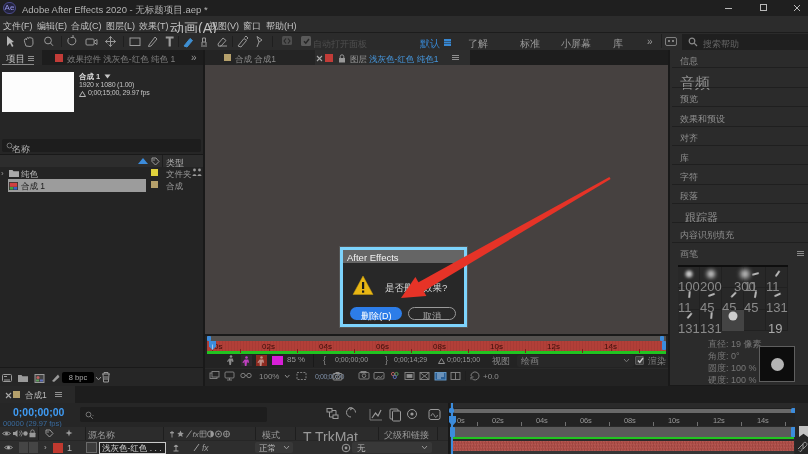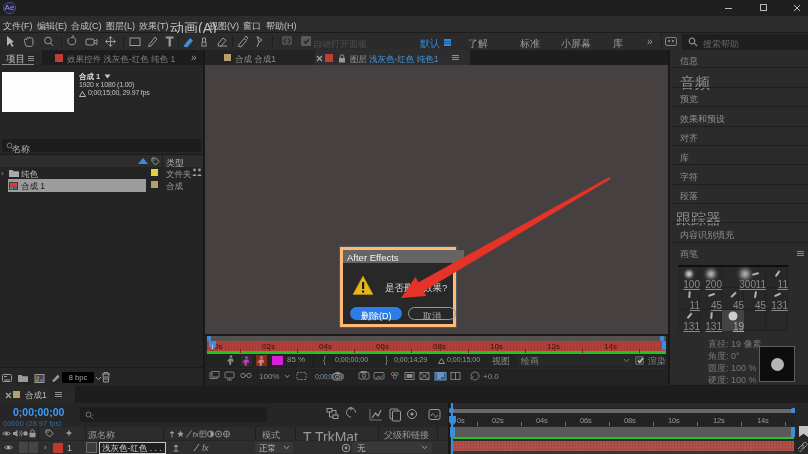--- a/index.html
+++ b/index.html
@@ -1,30 +1,31 @@
 <!DOCTYPE html>
 <html><head>
 <meta charset="utf-8">
 <style>
   html,body{margin:0;padding:0;background:#191919;}
   *{box-sizing:border-box;font-family:"Liberation Sans",sans-serif;}
   #app{position:relative;width:808px;height:454px;overflow:hidden;background:#191919;}
   .abs{position:absolute;}
   .txt{position:absolute;white-space:nowrap;}
   .bcell{position:absolute;width:22px;height:21.3px;}
-  .blab{position:absolute;left:0;top:11.5px;width:22px;text-align:right;font-size:10px;color:#8a8a8a;text-decoration:underline;}
+  .blab{position:absolute;left:0;top:11.5px;width:22px;text-align:left;font-size:13px;color:#8a8a8a;}
   .bdot{position:absolute;left:11px;top:6.5px;transform:translate(-50%,-50%);border-radius:50%;}
   .bslash{position:absolute;left:8px;top:5.5px;width:6.5px;height:1.6px;background:#b4b4b4;filter:blur(0.6px);border-radius:1px;}
 </style>
 </head>
 <body>
 <div id="app">
 
   <div class="abs" style="left:0;top:0;width:808px;height:16px;background:#1f1f1f;"></div>
   <div class="abs" style="left:3px;top:2px;width:13px;height:12px;background:#23233f;border:1px solid #4a4a8a;border-radius:6px;color:#9a9aea;font-size:8px;line-height:10px;text-align:center;">Ae</div>
+  <div class="txt" style="left:22px;top:3.5px;font-size:9.5px;color:#b4b4b4;">Adobe After Effects 2020 - 无标题项目.aep *</div>
   <div class="abs" style="left:725px;top:8px;width:7px;height:1px;background:#b9b9b9;"></div>
   <div class="abs" style="left:760px;top:4px;width:7px;height:7px;border:1px solid #b9b9b9;"></div>
   <svg class="abs" style="left:793px;top:4px;" width="8" height="8" viewBox="0 0 8 8">
       <path d="M1,1 L7,7 M7,1 L1,7" stroke="#b9b9b9" stroke-width="1"></path>
     </svg>
 
   <div class="abs" style="left:0;top:16px;width:808px;height:17px;background:#2c2c2c;border-bottom:1px solid #1c1c1c;"></div>
   <div class="txt" style="left:3px;top:19.5px;font-size:9px;color:#c3c3c3;">文件(F)</div>
   <div class="txt" style="left:37px;top:19.5px;font-size:9px;color:#c3c3c3;">编辑(E)</div>
   <div class="txt" style="left:71px;top:19.5px;font-size:9px;color:#c3c3c3;">合成(C)</div>
@@ -316,21 +317,21 @@
     <div class="txt" style="left:10px;top:63px;font-size:9px;color:#8f8f8f;">效果和预设</div>
     <div class="abs" style="left:2px;top:75.5px;width:136px;height:1px;background:#1f1f1f;"></div>
     <div class="txt" style="left:10px;top:82px;font-size:9px;color:#8f8f8f;">对齐</div>
     <div class="abs" style="left:2px;top:95px;width:136px;height:1px;background:#1f1f1f;"></div>
     <div class="txt" style="left:10px;top:102px;font-size:9px;color:#8f8f8f;">库</div>
     <div class="abs" style="left:2px;top:114px;width:136px;height:1px;background:#1f1f1f;"></div>
     <div class="txt" style="left:10px;top:121px;font-size:9px;color:#8f8f8f;">字符</div>
     <div class="abs" style="left:2px;top:133.5px;width:136px;height:1px;background:#1f1f1f;"></div>
     <div class="txt" style="left:10px;top:140px;font-size:9px;color:#8f8f8f;">段落</div>
     <div class="abs" style="left:2px;top:153px;width:136px;height:1px;background:#1f1f1f;"></div>
-    <div class="txt" style="left:6px;top:160px;font-size:15px;color:#8f8f8f;">跟踪器</div>
+    <div class="txt" style="left:15px;top:160px;font-size:11px;color:#8f8f8f;">跟踪器</div>
     <div class="abs" style="left:2px;top:172px;width:136px;height:1px;background:#1f1f1f;"></div>
     <div class="txt" style="left:10px;top:179px;font-size:9px;color:#8f8f8f;">内容识别填充</div>
     <div class="abs" style="left:2px;top:191.5px;width:136px;height:1px;background:#1f1f1f;"></div>
     <div class="txt" style="left:10px;top:198px;font-size:9px;color:#8f8f8f;">画笔</div>
     <div class="abs" style="left:127px;top:201px;width:7px;height:1px;background:#888;box-shadow:0 2px 0 #888,0 4px 0 #888;"></div>
 
     <div class="abs" style="left:8px;top:215px;width:110px;height:2px;background:#0e0e0e;"></div>
     <div id="brushgrid" class="abs" style="left:8px;top:217px;width:110px;height:64px;background:#282828;">
       <div class="abs" style="left:0;top:0;width:110px;height:64px;background-image:repeating-linear-gradient(90deg,transparent 0 21px,#212121 21px 22px),repeating-linear-gradient(180deg,transparent 0 20.3px,#212121 20.3px 21.3px);"></div>
       <div class="bcell" style="left:0;top:0;">
@@ -376,21 +377,21 @@
       <div class="bcell" style="left:0;top:42.6px;">
           <div class="bslash" style="transform:rotate(-50deg);"></div>
           <div class="blab">131</div>
         </div>
       <div class="bcell" style="left:22px;top:42.6px;">
           <div class="bslash" style="transform:rotate(-85deg);"></div>
           <div class="blab">131</div>
         </div>
       <div class="bcell" style="left:44px;top:42.6px;background:#444;">
           <div class="bdot" style="width:9px;height:9px;background:#cecece;"></div>
-          <div class="blab" style="color:#aaa;">19</div>
+          <div class="blab" style="color:#aaa;margin-left:46px;">19</div>
         </div>
     </div>
 
     <div class="txt" style="left:38px;top:288px;font-size:9px;color:#787878;">直径: 19 像素</div>
     <div class="txt" style="left:38px;top:300px;font-size:9px;color:#787878;">角度: 0°</div>
     <div class="txt" style="left:38px;top:312px;font-size:9px;color:#787878;">圆度: 100 %</div>
     <div class="txt" style="left:38px;top:324px;font-size:9px;color:#787878;">硬度: 100 %</div>
     <div class="abs" style="left:89px;top:296px;width:36px;height:36px;background:#0d0d0d;border:1px solid #5f5f5f;"></div>
     <div class="abs" style="left:101px;top:308px;width:13px;height:13px;border-radius:50%;background:#b4b4b4;"></div>
   </div>
@@ -545,21 +546,21 @@
         <path d="M1,0 L8,0 L8,6 L4.5,10 L1,6 Z" fill="#3c8cdc"></path>
       </svg>
 
     <div class="abs" style="left:795px;top:17px;width:13px;height:51px;background:#262626;"></div>
     <div class="abs" style="left:799px;top:40px;width:9px;height:11px;background:#c4c4c4;clip-path:polygon(0 0,100% 0,100% 100%,50% 70%,0 100%);"></div>
     <svg class="abs" style="left:797px;top:55px;" width="11" height="11" viewBox="0 0 11 11">
         <path d="M1,8 L6,3 M6,3 a2,2 0 1 1 3,2 l-3,3 z M2,9.5 a1.5,1.5 0 1 0 2,-2" stroke="#9a9a9a" fill="none" stroke-width="1"></path>
       </svg>
   </div>
 
-  <div class="abs" id="dialog" style="left:340px;top:247px;width:116px;height:80px;background:#282828;border:3px solid #fdba74;box-shadow:0 0 0 1px #555;">
+  <div class="abs" id="dialog" style="left:340px;top:247px;width:127px;height:80px;background:#282828;border:3px solid #7dd3fc;box-shadow:0 0 0 1px #555;">
     <div class="abs" style="left:0;top:0;width:121px;height:13px;background:#656565;"></div>
     <div class="txt" style="left:4px;top:2px;font-size:9.5px;color:#f2f2f2;">After Effects</div>
     <svg class="abs" style="left:9px;top:25px;" width="22" height="21" viewBox="0 0 22 21">
       <path d="M11,1 L21,19.5 L1,19.5 Z" fill="#e9b714" stroke="#c49a0e" stroke-width="0.5" stroke-linejoin="round"></path>
       <rect x="10" y="7" width="2.2" height="7" fill="#1a1a1a"></rect>
         <rect x="10" y="15.5" width="2.2" height="2.2" fill="#1a1a1a"></rect>
     </svg>
     <div class="txt" style="left:42px;top:31.5px;font-size:9.5px;color:#d8d8d8;">是否删除效果?</div>
     <div class="abs" style="left:7px;top:57px;width:52px;height:13px;background:#2d7de8;border-radius:6.5px;"></div>
     <div class="txt" style="left:18px;top:59.5px;font-size:9px;color:#fff;">删除(D)</div>

